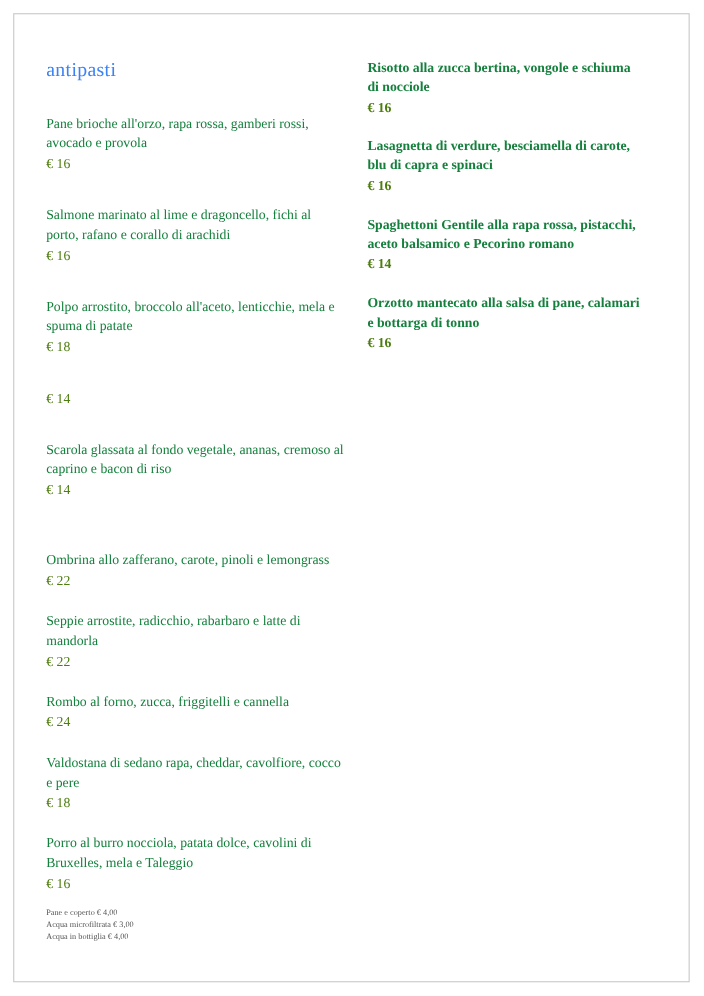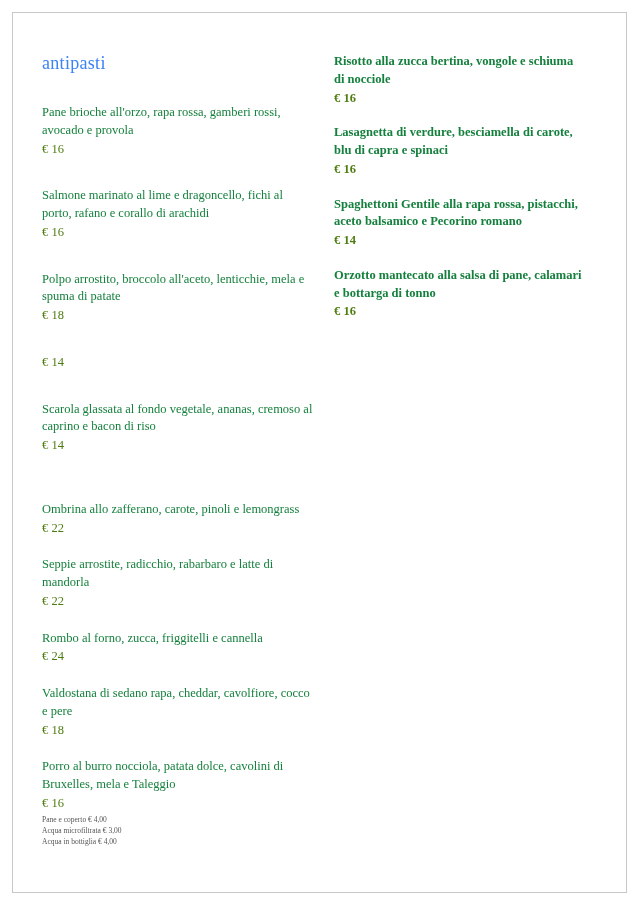--- a/index.html
+++ b/index.html
@@ -65,21 +65,21 @@
     line-height: 1.42;
     color: #4d7c0f;
     margin-top: 1px;
   }
   .section-secondi {
     margin-top: 46px;
   }
   .footer {
     position: absolute;
     left: 29px;
-    bottom: 44px;
+    bottom: 34px;
     font-size: 7.5px;
     line-height: 1.45;
     color: #555555;
   }
 </style>
 </head>
 <body>
 
 <div class="page">
   <div class="content">

